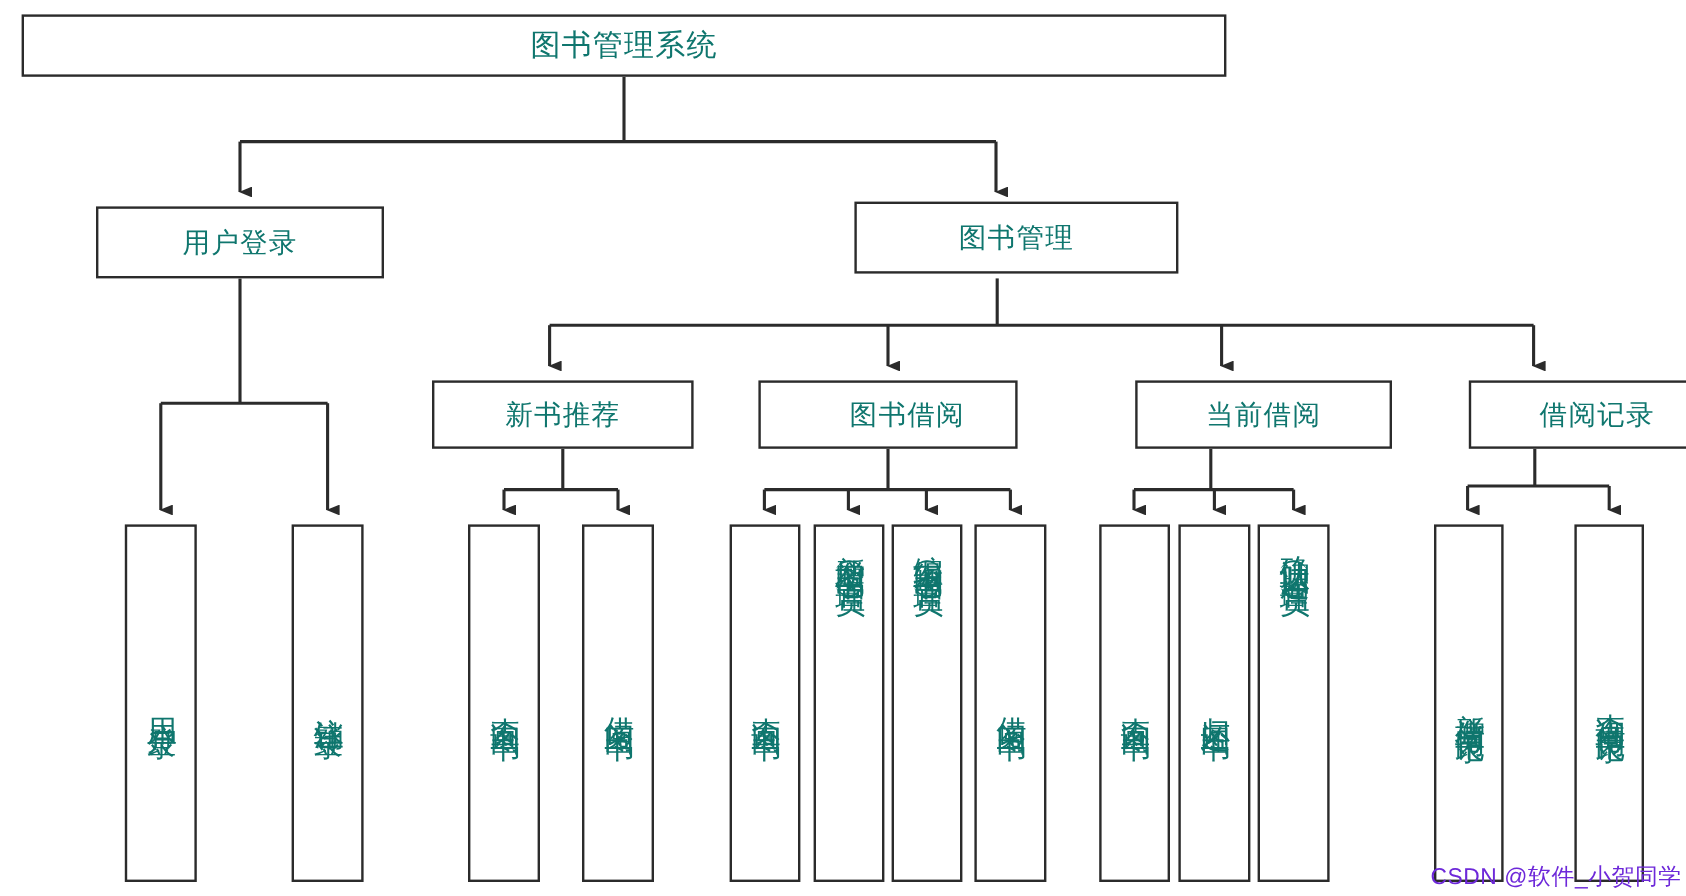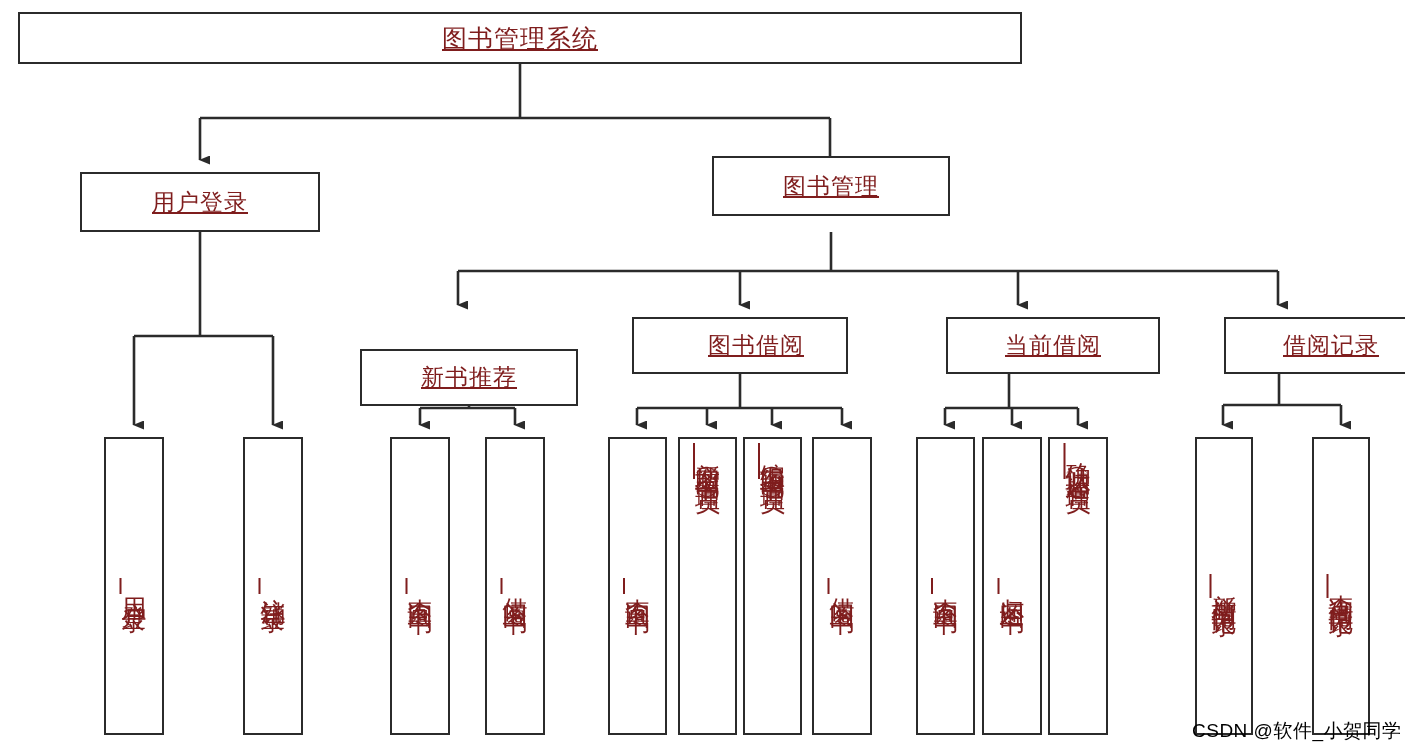--- a/index.html
+++ b/index.html
@@ -32,22 +32,21 @@
     border: 2px solid #2b2b2b;
     display: flex;
     align-items: center;
     justify-content: center;
     color: #3a3a3a;
   }
   .node-label {
     display: block;
     text-align: left;
     line-height: 1.05;
-    color: #7f1d1d;
-    text-decoration: underline;
+    color: #0f766e;
   }
   
   .node.horiz .node-label {
     font-size: 23px;
     letter-spacing: 1px;
   }
   .node.root .node-label {
     font-size: 25px;
     letter-spacing: 1px;
   }
@@ -145,25 +144,25 @@
     </g>
   </svg>
 
   <div class="node horiz root" style="left: 18px; top: 12px; width: 1004px; height: 52px; border-color: rgb(43, 43, 43); background: rgb(255, 255, 255); color: rgb(58, 58, 58);">
     <span class="node-label">图书管理系统</span>
   </div>
 
   <div class="node horiz" style="left: 80px; top: 172px; width: 240px; height: 60px; border-color: rgb(43, 43, 43); background: rgb(255, 255, 255); color: rgb(58, 58, 58);">
     <span class="node-label">用户登录</span>
   </div>
-  <div class="node horiz" style="left: 712px; top: 156px; width: 238px; height: 60px; border-color: rgb(43, 43, 43); background: rgb(255, 255, 255); color: rgb(58, 58, 58);">
+  <div class="node horiz" style="left: 712px; top: 168px; width: 270px; height: 60px; border-color: rgb(43, 43, 43); background: rgb(255, 255, 255); color: rgb(58, 58, 58);">
     <span class="node-label">图书管理</span>
   </div>
 
-  <div class="node horiz" style="left: 360px; top: 317px; width: 218px; height: 57px; border-color: rgb(43, 43, 43); background: rgb(255, 255, 255); color: rgb(58, 58, 58); margin-top: 32px;">
+  <div class="node horiz" style="left: 360px; top: 317px; width: 218px; height: 57px; border-color: rgb(43, 43, 43); background: rgb(255, 255, 255); color: rgb(58, 58, 58);">
     <span class="node-label">新书推荐</span>
   </div>
   <div class="node horiz" style="left: 632px; top: 317px; width: 216px; height: 57px; border-color: rgb(43, 43, 43); background: rgb(255, 255, 255); color: rgb(58, 58, 58); padding-left: 32px;">
     <span class="node-label">图书借阅</span>
   </div>
   <div class="node horiz" style="left: 902px; top: 317px; width: 214px; height: 57px; border-color: rgb(43, 43, 43); background: rgb(255, 255, 255); color: rgb(58, 58, 58); margin-left: 44px;">
     <span class="node-label">当前借阅</span>
   </div>
   <div class="node horiz" style="left: 1224px; top: 317px; width: 214px; height: 57px; border-color: rgb(43, 43, 43); background: rgb(255, 255, 255); color: rgb(58, 58, 58);">
     <span class="node-label">借阅记录</span>
@@ -202,15 +201,15 @@
   <div class="node vert align-top" style="left: 1048px; top: 437px; width: 60px; height: 298px; border-color: rgb(43, 43, 43); background: rgb(255, 255, 255); color: rgb(58, 58, 58);">
     <span class="node-label">确认归还（管理员）</span>
   </div>
   <div class="node vert" style="left: 1195px; top: 437px; width: 58px; height: 298px; border-color: rgb(43, 43, 43); background: rgb(255, 255, 255); color: rgb(58, 58, 58);">
     <span class="node-label">新增借阅记录</span>
   </div>
   <div class="node vert" style="left: 1312px; top: 437px; width: 58px; height: 298px; border-color: rgb(43, 43, 43); background: rgb(255, 255, 255); color: rgb(58, 58, 58);">
     <span class="node-label">查询借阅记录</span>
   </div>
 
-  <div class="watermark" style="left: 1192px; top: 718px; color: #000000;">CSDN @软件_小贺同学</div>
+  <div class="watermark" style="left: 1192px; top: 718px; color: #6d28d9;">CSDN @软件_小贺同学</div>
 
 </div>
 
 </body></html>

